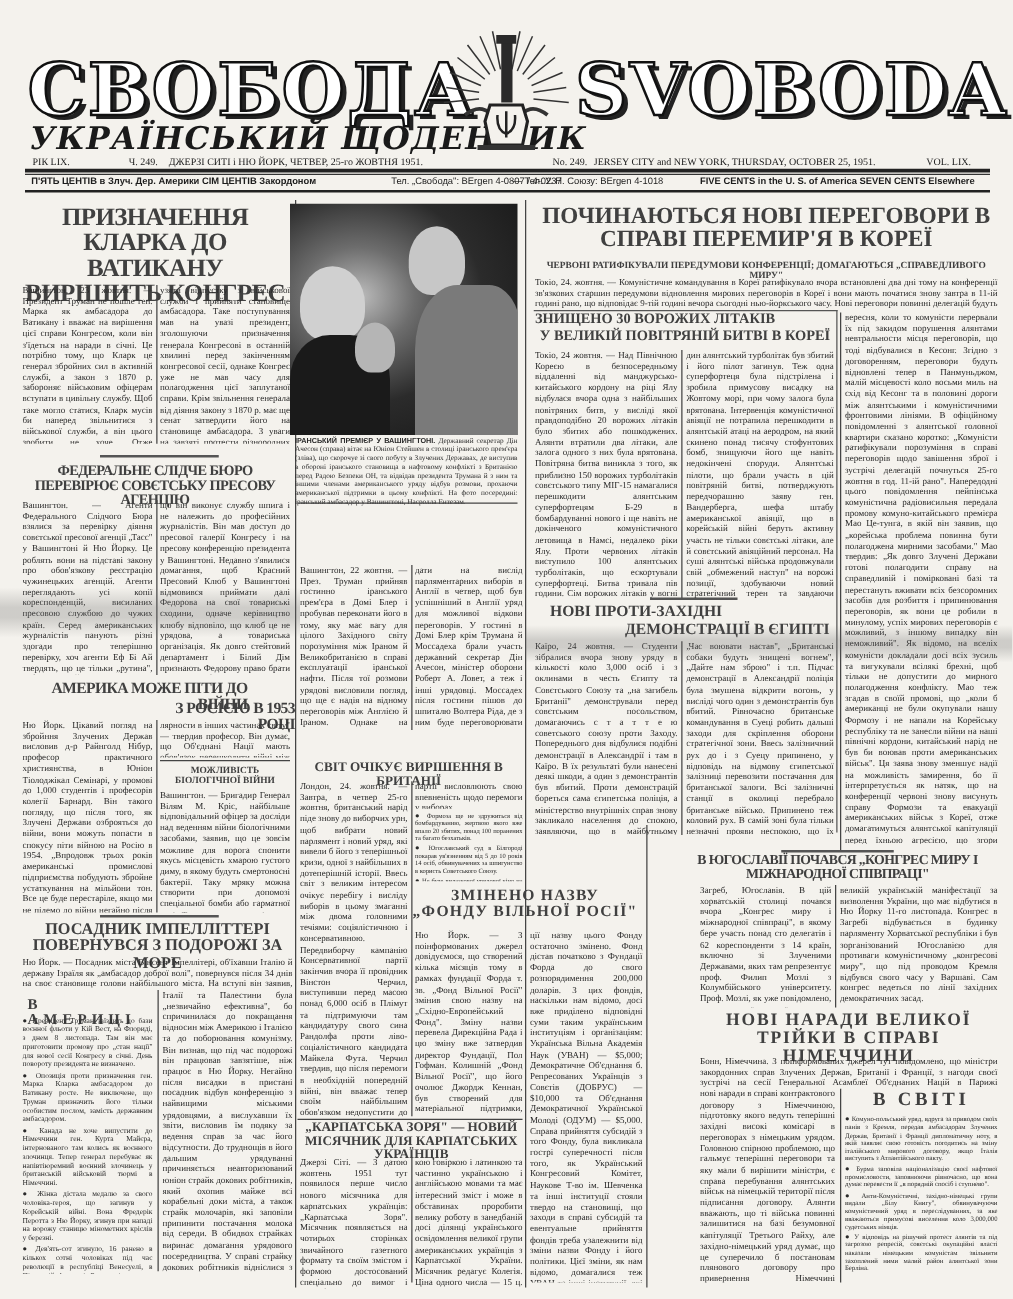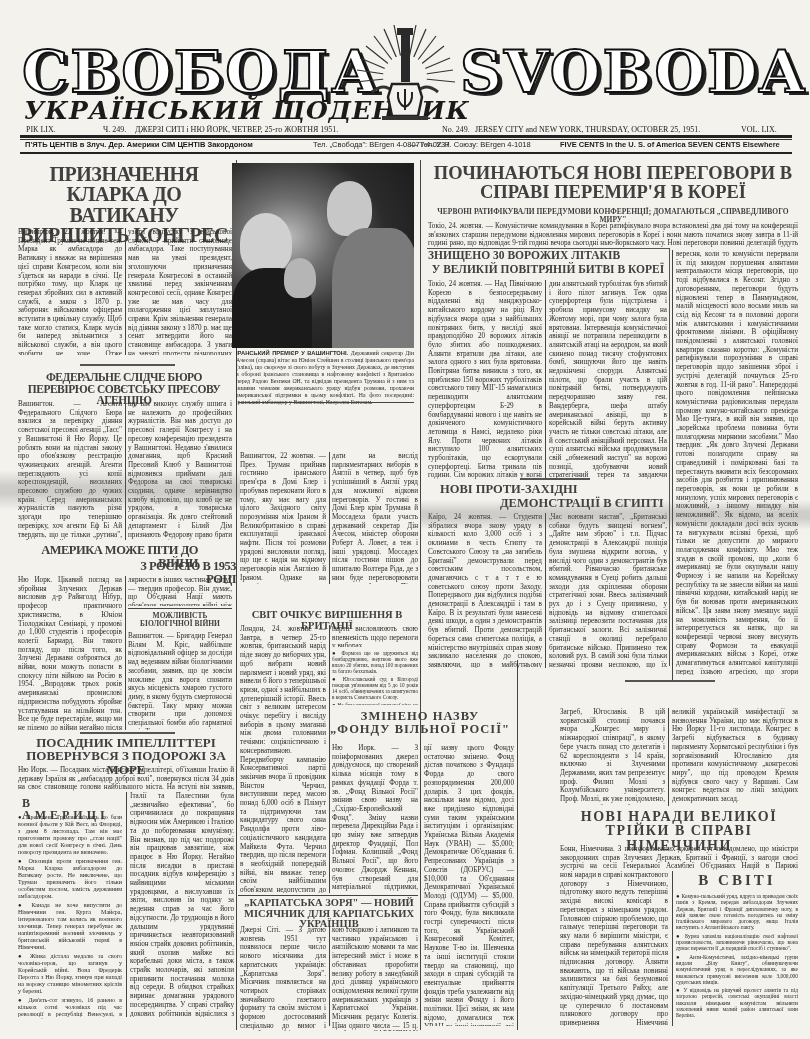--- a/index.html
+++ b/index.html
@@ -191,20 +191,21 @@
 
   <div class="dash" style="left:520px; top:478px; width:70px;"></div>
   <div class="hl" style="position:absolute; left:440px; top:483px; width:150px; font-size:12.5px; text-align:left;">НОВІ ПРОТИ-ЗАХІДНІ</div>
   <div class="hl" style="position:absolute; left:500px; top:497px; width:170px; font-size:12.5px; text-align:left;">ДЕМОНСТРАЦІЇ В ЄГИПТІ</div>
   <div class="col body" style="left:428px; top:513px; width:114px; height:155px;">Каїро, 24 жовтня. — Студенти зібралися вчора знову уряду в кількості коло 3,000 осіб і з оклинами в честь Єгипту та Совєтського Союзу та „на загибель Британії" демонстрували перед совєтським посольством, домагаючись с т а т т е ю советського союзу проти Заходу. Попереднього дня відбулися подібні демонстрації в Александрії і там в Каїро. В їх результаті були нанесені деякі шкоди, а один з демонстрантів був вбитий. Проти демонстрацій бореться сама єгипетська поліція, а міністерство внутрішніх справ знову закликало населення до спокою, заявляючи, що в майбутньому „учасники таких демонстрацій вважатимуться зрадниками своєї країни та будуть злочинцями в очах свого народу". Міністерство додало, що в майбутньому будуть пороблені теж вагостріші заходи проти демонстрацій. Проте, в цілій країні загрозливо поширюються воєнні настрої, що їх характеризують публічні написи в розі-</div>
   <div class="vrule" style="left:545px; top:513px; height:155px;"></div>
   <div class="col body" style="left:549px; top:513px; width:118px; height:155px;">„Час воювати настав", „Британські собаки будуть знищені вогнем", „Дайте нам зброю" і т.п. Підчас демонстрації в Александрії поліція була змушена відкрити вогонь, у висліді чого один з демонстрантів був вбитий. Рівночасно британське командування в Суеці робить дальші заходи для скріплення оборони стратегічної зони. Ввесь залізничний рух до і з Суецу припинено, у відповідь на відмову єгипетської залізниці перевозити постачання для британської залоги. Всі залізничні станції в околиці перебрало британське військо. Припинено теж коловий рух. В самій зоні була тільки незначні прояви неспокою, що їх швидко зліквідували місцеві органи безпеки. Загальне положення все ще дуже напружене.</div>
   <div class="smear" style="left:420px; top:500px; width:390px; height:30px;"></div>
 
   <div class="dash" style="left:625px; top:680px; width:90px;"></div>
+  <div class="hl cond" style="position:absolute; left:540px; top:683px; width:260px; font-size:11px;">В ЮГОСЛАВІЇ ПОЧАВСЯ „КОНГРЕС МИРУ І МІЖНАРОДНОЇ СПІВПРАЦІ"</div>
   <div class="col body" style="left:560px; top:708px; width:105px; height:98px;">Загреб, Югославія. В цій хорватській столиці почався вчора „Конгрес миру і міжнародної співпраці", в якому бере участь понад сто делегатів і 62 кореспонденти з 14 країн, включно зі Злученими Державами, яких там репрезентує проф. Филип Мозлі з Колумбійського університету. Проф. Мозлі, як уже повідомлено, перед своїм виїздом до Югославії, погодився виступити на</div>
   <div class="vrule" style="left:668px; top:708px; height:98px;"></div>
   <div class="col body" style="left:672px; top:708px; width:126px; height:98px;">великій українській маніфестації за визволення України, що має відбутися в Ню Йорку 11-го листопада. Конгрес в Загребі відбувається в будинку парляменту Хорватської республіки і був зорганізований Югославією для противаги комуністичному „конгресові миру", що під проводом Кремля відбувся свого часу у Варшаві. Сам конгрес ведеться по лінії західних демократичних засад.</div>
 
   <div class="hl" style="position:absolute; left:560px; top:810px; width:238px; font-size:14px; letter-spacing:1.5px;">НОВІ НАРАДИ ВЕЛИКОЇ ТРІЙКИ В СПРАВІ НІМЕЧЧИНИ</div>
   <div class="col body" style="left:560px; top:845px; width:238px; height:26px;">Бонн, Німеччина. З поінформованих джерел тут повідомлено, що міністри закордонних справ Злучених Держав, Британії і Франції, з нагоди своєї зустрічі на сесії Генеральної Асамблеї Об'єднаних Націй в Парижі наступного місяця, відбудуть</div>
   <div class="col body" style="left:560px; top:871px; width:108px; height:155px;">нові наради в справі контрактового договору з Німеччиною, підготовку якого ведуть теперішні західні високі комісарі в переговорах з німецьким урядом. Головною спірною проблемою, що гальмує теперішні переговори та яку мали б вирішити міністри, є справа перебування алянтських військ на німецькій території після підписання договору. Алянти вважають, що ті війська повинні залишитися на базі безумовної капітуляції Третього Райху, але західно-німецький уряд думає, що це суперечило б постановам плянового договору про привернення Німеччині суверенности і домагається, щоби справу перебування алянтських військ в Німеччині оформити новим договором.</div>
   <div class="vrule" style="left:672px; top:871px; height:155px;"></div>
 
   <div class="hl" style="position:absolute; left:676px; top:873px; width:122px; font-size:15px; letter-spacing:3px;">В СВІТІ</div>

